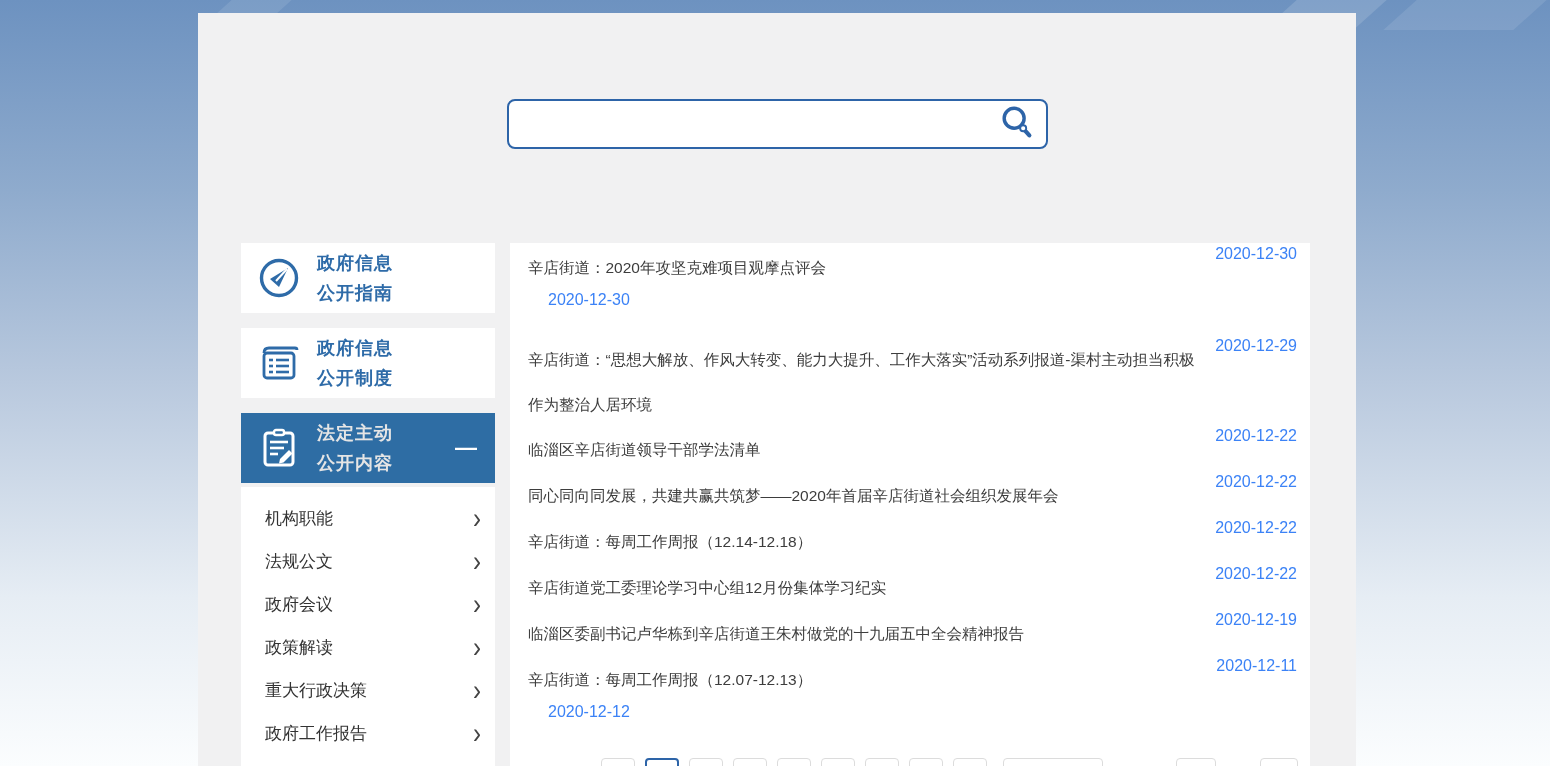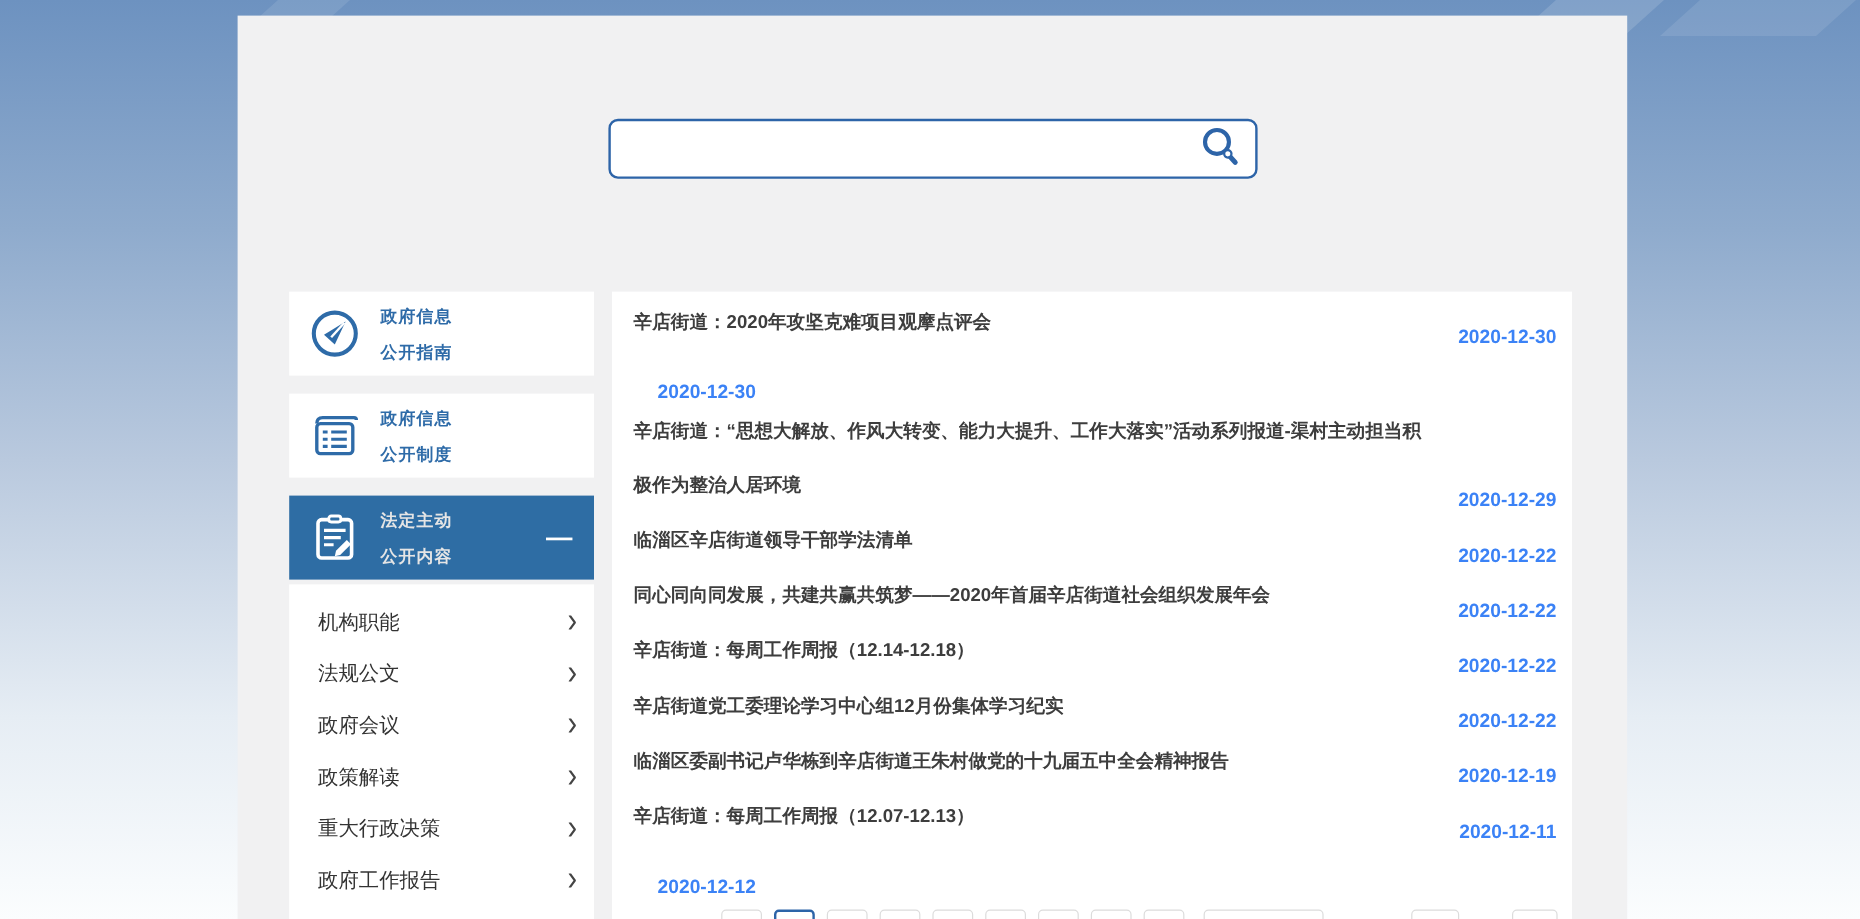--- a/index.html
+++ b/index.html
@@ -30,38 +30,38 @@
   }
   .search-btn{border:none;background:transparent;cursor:pointer;padding:0;display:flex;align-items:center;}
 
   
   .sidebar{position:absolute;left:43px;top:230px;width:254px;}
   .side-item{
     height:70px;margin-bottom:15px;background:#ffffff;display:flex;align-items:center;
     cursor:pointer;
   }
   .side-item .icon-box{width:76px;display:flex;justify-content:center;align-items:center;flex:0 0 76px;}
-  .side-item .labels{flex:1;line-height:30px;font-size:14px;font-weight:bold;color:#2e6ba8;letter-spacing:1px;}
+  .side-item .labels{flex:1;line-height:30px;font-size:18px;font-weight:bold;color:#2e6ba8;letter-spacing:1px;}
   .side-item.active{background:#2e6da4;margin-bottom:4px;}
   .side-item.active .labels{color:#e5e5e5;}
   .side-item .expand{width:40px;color:#ffffff;font-size:22px;font-weight:bold;flex:0 0 40px;}
 
   .side-sub{background:#ffffff;padding-top:0;}
   .sub-item{
     height:43px;display:flex;align-items:flex-end;padding:0 14px 0 24px;cursor:pointer;
   }
   .sub-item .sub-label{flex:1;font-size:17px;color:#333333;}
   .sub-item .chev{font-size:24px;color:#444;line-height:1;transform:scaleY(1.25);font-weight:200;}
 
   
   .news-panel{
     position:absolute;left:312px;top:230px;width:800px;height:536px;background:#ffffff;
     padding:2px 13px 0 18px;box-sizing:border-box;
   }
-  .news-row{display:flex;align-items:flex-end;min-height:46px;font-weight:bold;}
+  .news-row{display:flex;align-items:flex-start;min-height:46px;}
   .news-title{
     flex:1;font-size:15.5px;color:#3d3d3d;line-height:45px;cursor:pointer;
   }
   .news-date{
     margin-left:20px;font-size:16px;color:#3b82f6;white-space:nowrap;letter-spacing:0;
     font-family:"Liberation Sans","DejaVu Sans",sans-serif;
   }
 
   
   .pagination{position:absolute;left:91px;top:515px;display:flex;}

